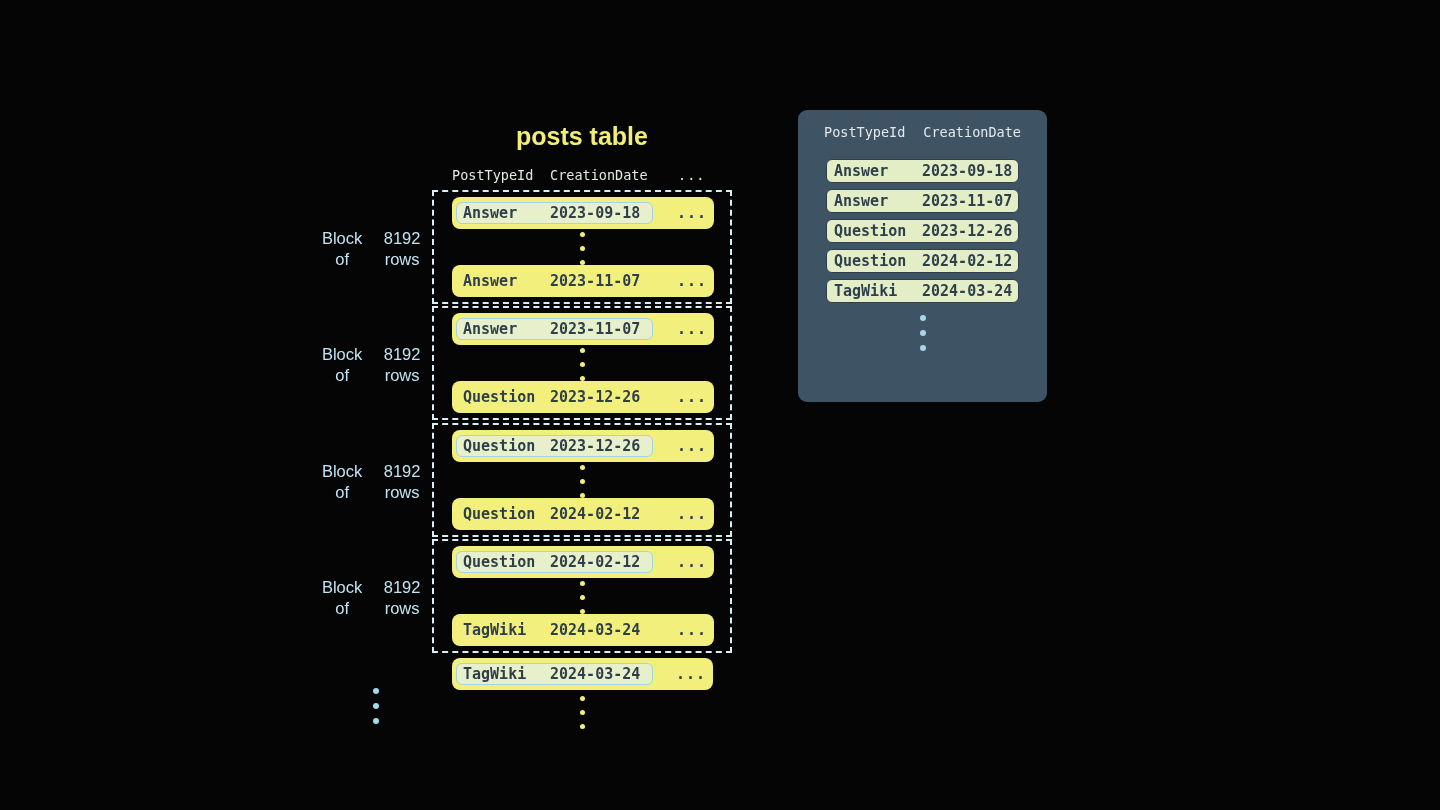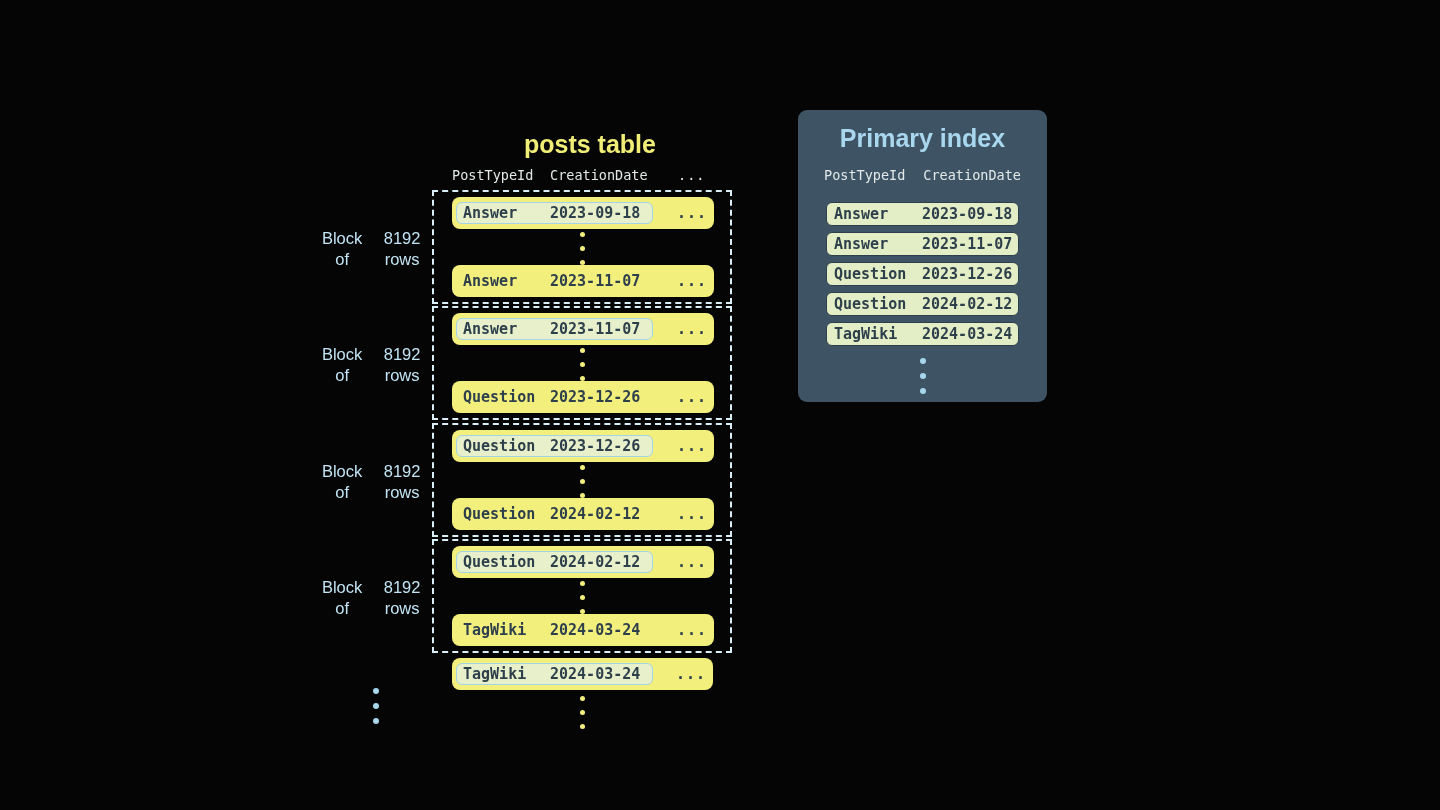--- a/index.html
+++ b/index.html
@@ -9,21 +9,21 @@
     --table-title:#f0ee76; --column-header-text:#e3e9e9;
     --panel-background:#3e5465; --panel-title:#a9d7ee;
     --index-row-fill:#e4eec6; --index-row-border:#2d3f4b;
     --dot-blue:#a7d7eb; --dot-yellow:#f3ef7d;
   }
   html,body{margin:0;padding:0;background:#000;}
   .stage{position:relative;width:1440px;height:810px;background:var(--background);
          overflow:hidden;font-family:"DejaVu Sans Mono",monospace;}
 
   
-  .pt-title{position:absolute;left:432px;top:122px;width:300px;margin:8px;text-align:center;
+  .pt-title{position:absolute;left:432px;top:122px;width:300px;margin:0;text-align:center;
             font:600 25px "Liberation Sans",sans-serif;color:var(--table-title);}
   .pt-headers{position:absolute;left:452px;top:167px;width:261px;display:flex;
               font-size:13.5px;color:var(--column-header-text);}
   .pt-headers .col-type{width:98px;}
   .pt-headers .col-date{width:128px;}
   .pt-headers .col-more{letter-spacing:1px;}
 
   .block-wrap{position:absolute;left:432px;width:300px;height:114px;}
   .block-label{position:absolute;left:-116px;top:38px;width:120px;text-align:center;
                font:16.5px/21px "Liberation Sans",sans-serif;color:var(--block-label-text);
@@ -191,21 +191,20 @@
         <i></i>
     </div>
     <div class="vdots blue left-dots">
       <i></i>
         <i></i>
         <i></i>
     </div>
   </section>
 
   <section class="index-panel">
-    <h2 class="ix-title">Primary index</h2>
     <div class="ix-headers">
       <span>PostTypeId</span>
       <span>CreationDate</span>
     </div>
     <div class="ix-rows" id="index-rows">
         <div class="ixrow">
     <span class="cell-type">Answer</span>
     <span class="cell-date">2023-09-18</span>
   </div>
         <div class="ixrow">

